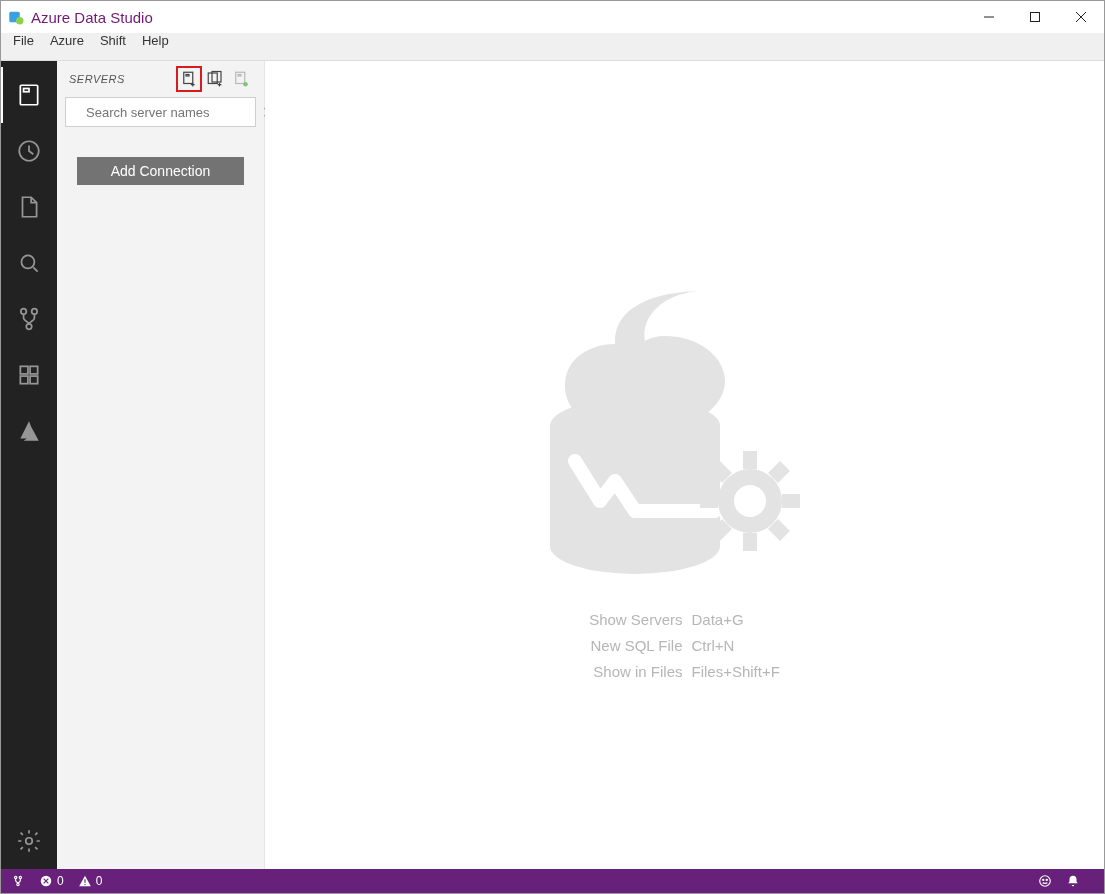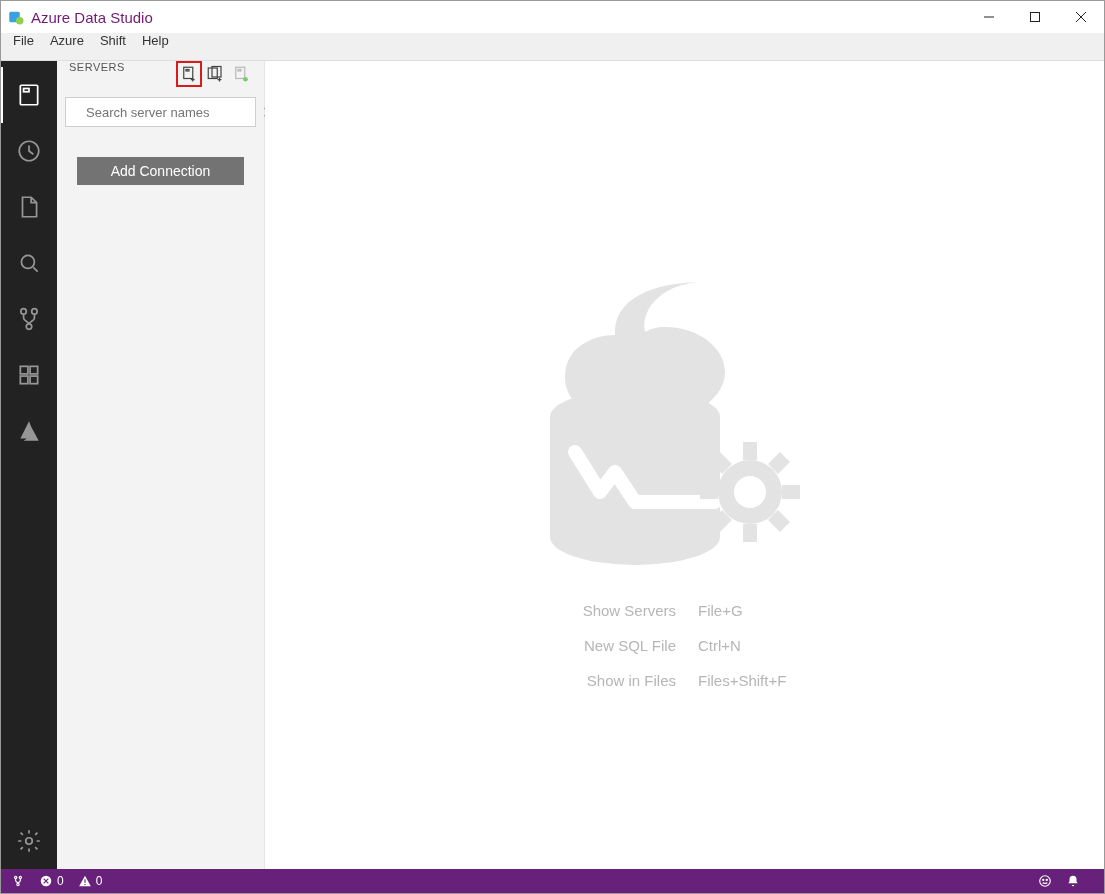--- a/index.html
+++ b/index.html
@@ -74,26 +74,27 @@
   
   .side-panel {
     width: 208px;
     background: #f3f3f3;
     border-right: 1px solid #e5e5e5;
     display: flex;
     flex-direction: column;
   }
   .panel-header {
     display: flex;
-    align-items: flex-start;
+    align-items: center;
     height: 36px;
     padding: 0 10px 0 12px;
     font-size: 11px;
     letter-spacing: 0.5px;
     color: #555;
+    font-style: italic;
   }
   .panel-header .title { flex: 0 0 auto; }
   .panel-header .hspacer { flex: 1; }
   .panel-header .paction {
     width: 26px; height: 26px; display: flex; align-items: center; justify-content: center;
     color: #555;
   }
   .panel-header .paction.highlight {
     border: 2px solid #d81b1b;
   }
@@ -141,20 +142,21 @@
     color: #e1e1e1;
     margin-bottom: 30px;
   }
   .shortcuts {
     display: grid;
     grid-template-columns: auto auto;
     column-gap: 22px;
     row-gap: 18px;
     font-size: 15px;
     color: #b6b6b6;
+    gap: 9px;
   }
   .shortcuts .label { text-align: right; }
   .shortcuts .keys  { text-align: left; }
   
   .status-bar {
     height: 24px;
     background: #68217a;
     color: #fff;
     display: flex;
     align-items: center;
@@ -317,21 +319,21 @@
               <line x1="35" y1="35" x2="23" y2="23"></line>
               <line x1="-35" y1="35" x2="-23" y2="23"></line>
               <line x1="35" y1="-35" x2="23" y2="-23"></line>
             </g>
           </g>
         </g>
       </svg>
     </div>
     <div class="shortcuts">
       <div class="label">Show Servers</div>
-      <div class="keys">File+G</div>
+      <div class="keys">Data+G</div>
       <div class="label">New SQL File</div>
       <div class="keys">Ctrl+N</div>
       <div class="label">Show in Files</div>
       <div class="keys">Files+Shift+F</div>
     </div>
   </div>
 </div>
 
 <div class="status-bar">
   <div class="sitem">

